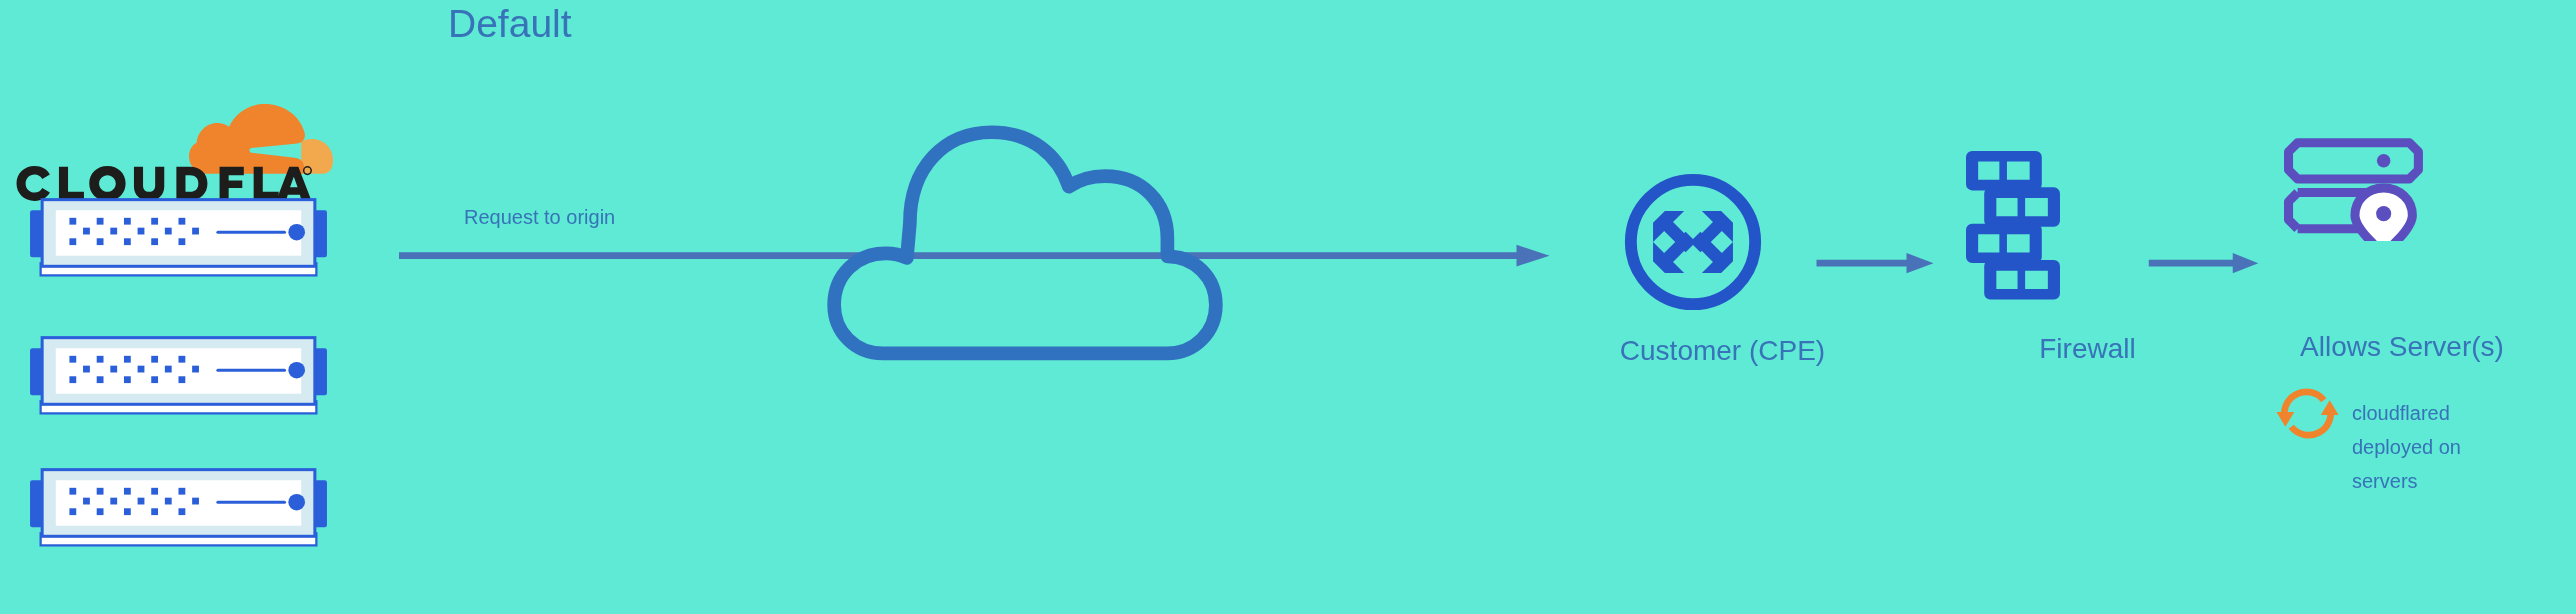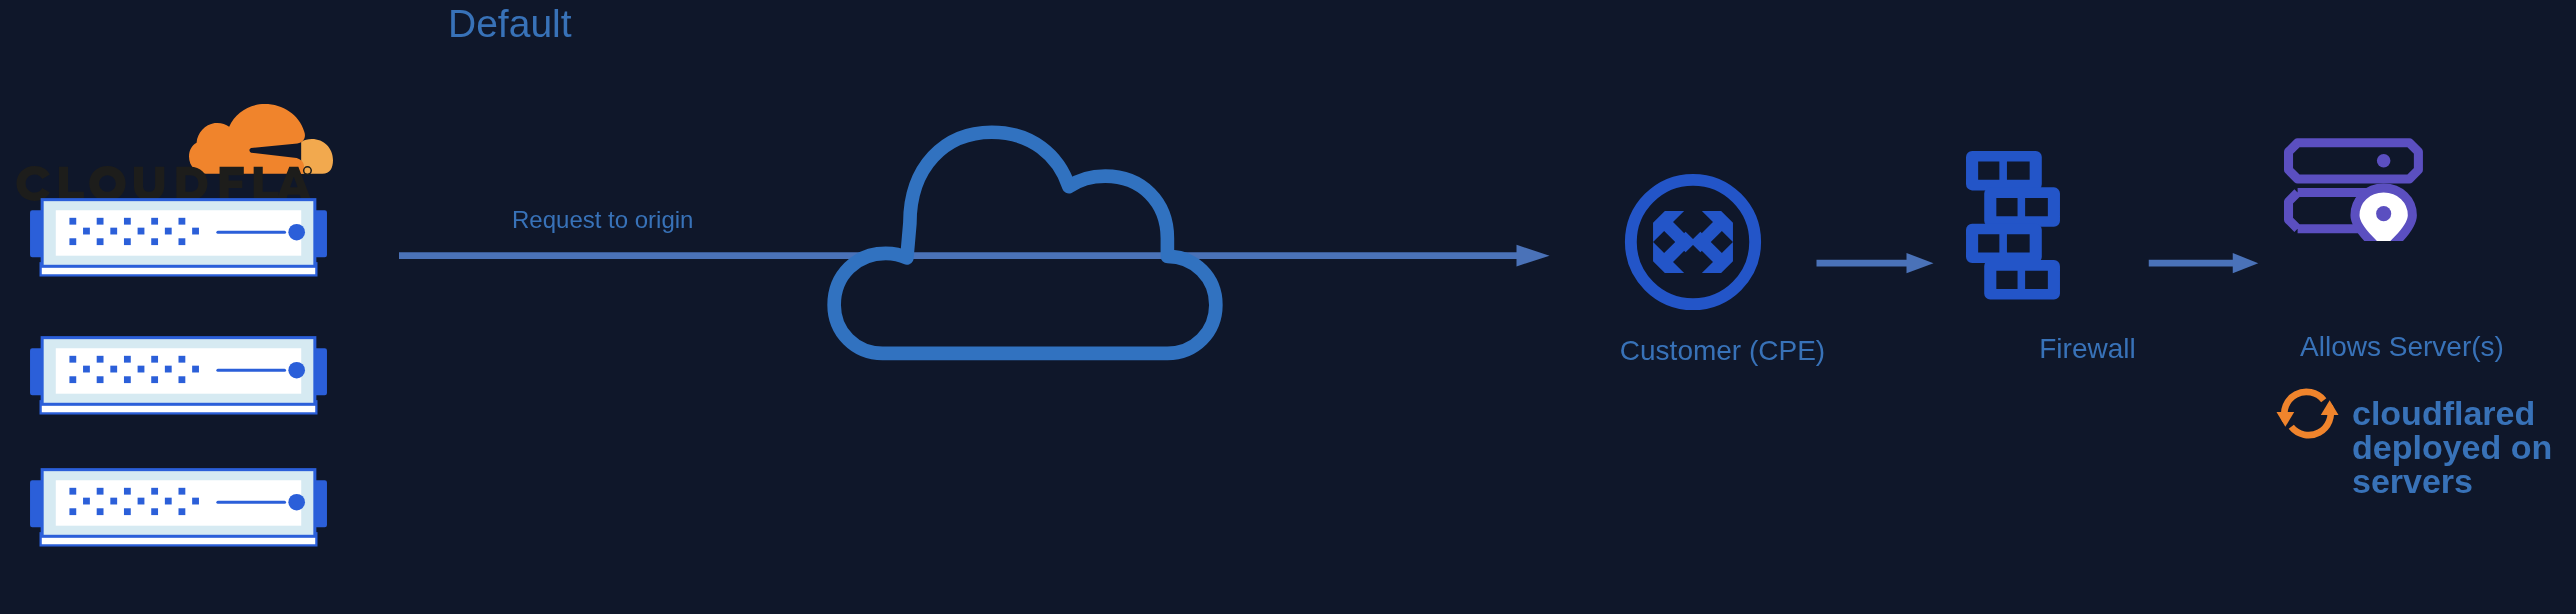--- a/index.html
+++ b/index.html
@@ -8,21 +8,21 @@
     background: #ffffff;
   }
   body {
     font-family: "Liberation Sans", sans-serif;
     -webkit-font-smoothing: antialiased;
   }
   #stage {
     position: relative;
     width: 2576px;
     height: 614px;
-    background: #0f172a;
+    background: #5eead4;
     overflow: hidden;
   }
   .abs { position: absolute; }
 
   
   #diagram-title {
     left: 448px;
     top: 1.5px;
     font-size: 39px;
     color: #3872B8;
@@ -47,24 +47,23 @@
   }
   #cf-server-1 { left: 27px; top: 195px; }
   #cf-server-2 { left: 27px; top: 333px; }
   #cf-server-3 { left: 27px; top: 465px; }
 
   
   #request-arrow { left: 394px; top: 241px; }
   #request-label {
     left: 464px;
     top: 206px;
-    font-size: 24px;
+    font-size: 20px;
     color: #3872B8;
     white-space: nowrap;
-    margin-left: 48px;
   }
   #cfip-label {
     left: 387px;
     top: 271px;
     font-size: 28px;
     color: #3872B8;
     line-height: 36px;
     white-space: nowrap;
   }
 
@@ -122,25 +121,24 @@
   }
   #cloudflared-note {
     left: 2275px;
     top: 381px;
     width: 303px;
     display: flex;
     align-items: flex-start;
     gap: 12px;
   }
   #cloudflared-text {
-    font-size: 34px;
+    font-size: 20px;
     color: #3872B8;
     line-height: 34px;
     padding-top: 15px;
-    font-weight: bold;
   }
 </style>
 </head>
 <body>
 
 <div id="stage">
 
   <div class="abs" id="diagram-title">Default</div>
 
   <div class="abs" id="cf-logo-wrap">

